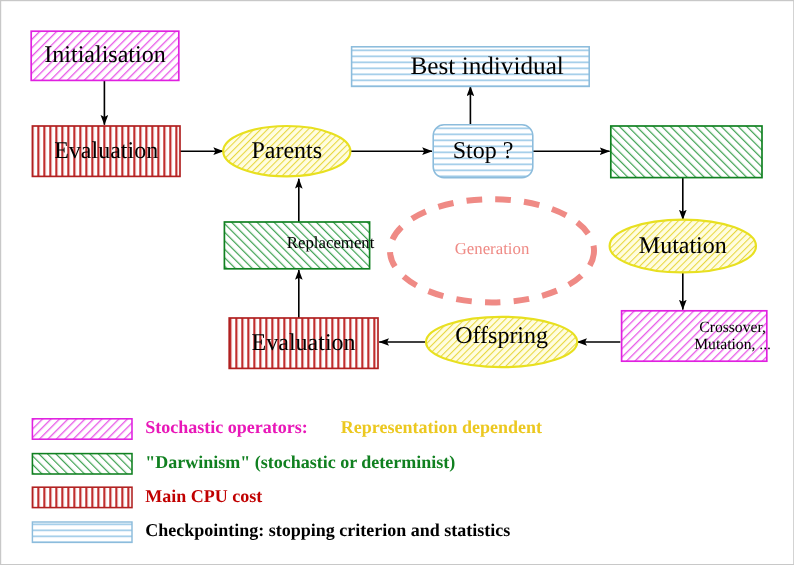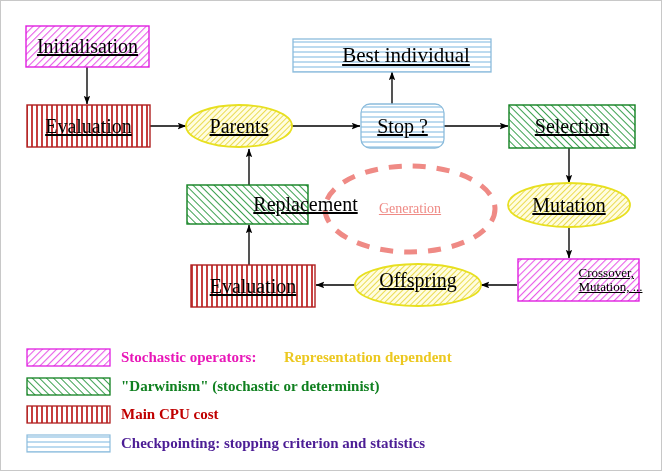--- a/index.html
+++ b/index.html
@@ -25,26 +25,26 @@
     left: 0;
     top: 0;
     width: 662px;
     height: 471px;
   }
   .node-label {
     position: absolute;
     display: flex;
     align-items: center;
     justify-content: center;
+    text-align: center;
     color: #000000;
     font-family: "Liberation Serif", "DejaVu Serif", serif;
     pointer-events: none;
     line-height: 1.04;
     white-space: pre-line;
-    text-decoration: underline;
   }
   .lg-text {
     position: absolute;
     font-family: "Liberation Serif", "DejaVu Serif", serif;
     font-weight: bold;
     white-space: nowrap;
   }
 </style>
 </head>
 <body>
@@ -131,37 +131,36 @@
   <div class="node-label" style="left:25px; top:25px; width:123px; height:41px; font-size:20px;">Initialisation</div>
 
   <div class="node-label" style="left:26px; top:104px; width:123px; height:42px; font-size:20px;">Evaluation</div>
 
   <div class="node-label" style="left:185px; top:104px; width:106px; height:42px; font-size:20px;">Parents</div>
 
   <div class="node-label" style="left:292px; top:38px; width:198px; height:33px; font-size:21px;margin-left:14px;">Best individual</div>
 
   <div class="node-label" style="left:360px; top:103px; width:83px; height:44px; font-size:20px;">Stop ?</div>
 
-  <div class="node-label" style="left:508px; top:104px; width:126px; height:43px; font-size:20px;">Selection</div>
 
   <div class="node-label" style="left:507px; top:182px; width:122px; height:44px; font-size:20px;">Mutation</div>
 
   <div class="node-label" style="left:517px; top:258px; width:121px; height:42px; font-size:13px;padding-left:32px;">Crossover,
 Mutation, ...</div>
 
   <div class="node-label" style="left:354px; top:263px; width:126px; height:32px; font-size:20px;">Offspring</div>
 
   <div class="node-label" style="left:190px; top:264px; width:124px; height:42px; font-size:20px;">Evaluation</div>
 
-  <div class="node-label" style="left:204px; top:184px; width:121px; height:39px; font-size:20px;padding-left:40px;">Replacement</div>
+  <div class="node-label" style="left:174px; top:184px; width:121px; height:39px; font-size:14px;padding-left:40px;">Replacement</div>
 
   <div class="node-label" style="left:324px; top:187px; width:170px; height:42px; font-size:14px; color:#ef8a85;">Generation</div>
 
   <div class="lg-text" style="left:120px; top:348px; font-size:15px; color:#e817b8;">Stochastic operators:</div>
   <div class="lg-text" style="left:283px; top:348px; font-size:15px; color:#ecc820;">Representation dependent</div>
 
   <div class="lg-text" style="left:120px; top:377px; font-size:15px; color:#108020;">"Darwinism" (stochastic or determinist)</div>
 
   <div class="lg-text" style="left:120px; top:405px; font-size:15px; color:#c00000;">Main CPU cost</div>
 
-  <div class="lg-text" style="left:120px; top:434px; font-size:15px; color:#4c1d95;text-align:center;">Checkpointing: stopping criterion and statistics</div>
+  <div class="lg-text" style="left:120px; top:434px; font-size:15px; color:#000000;text-align:center;">Checkpointing: stopping criterion and statistics</div>
 
 </div>
 
 </body></html>

